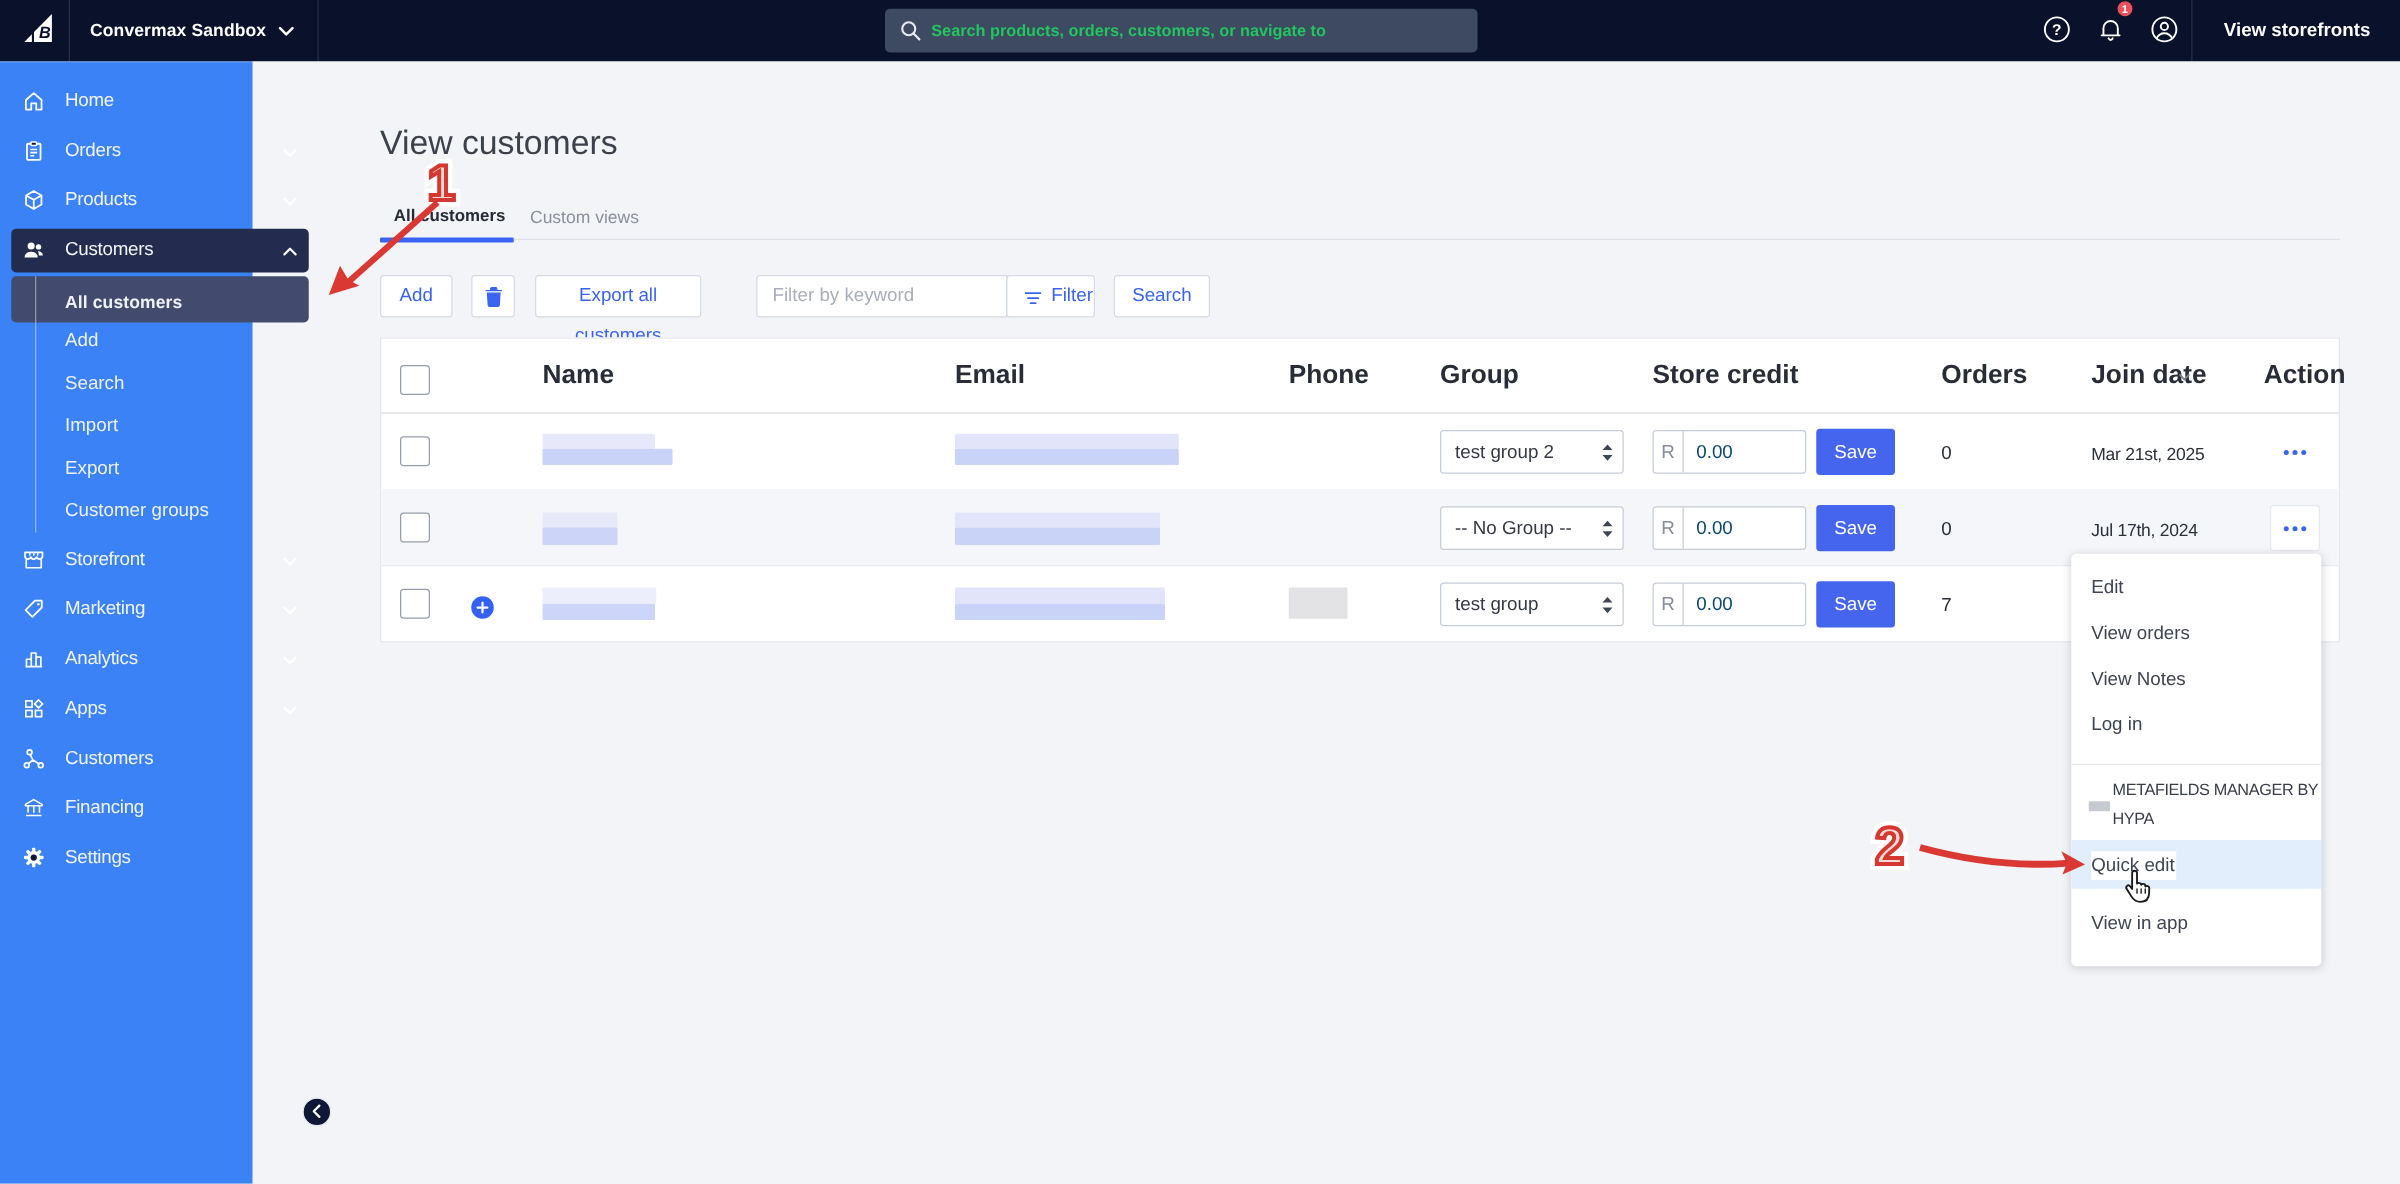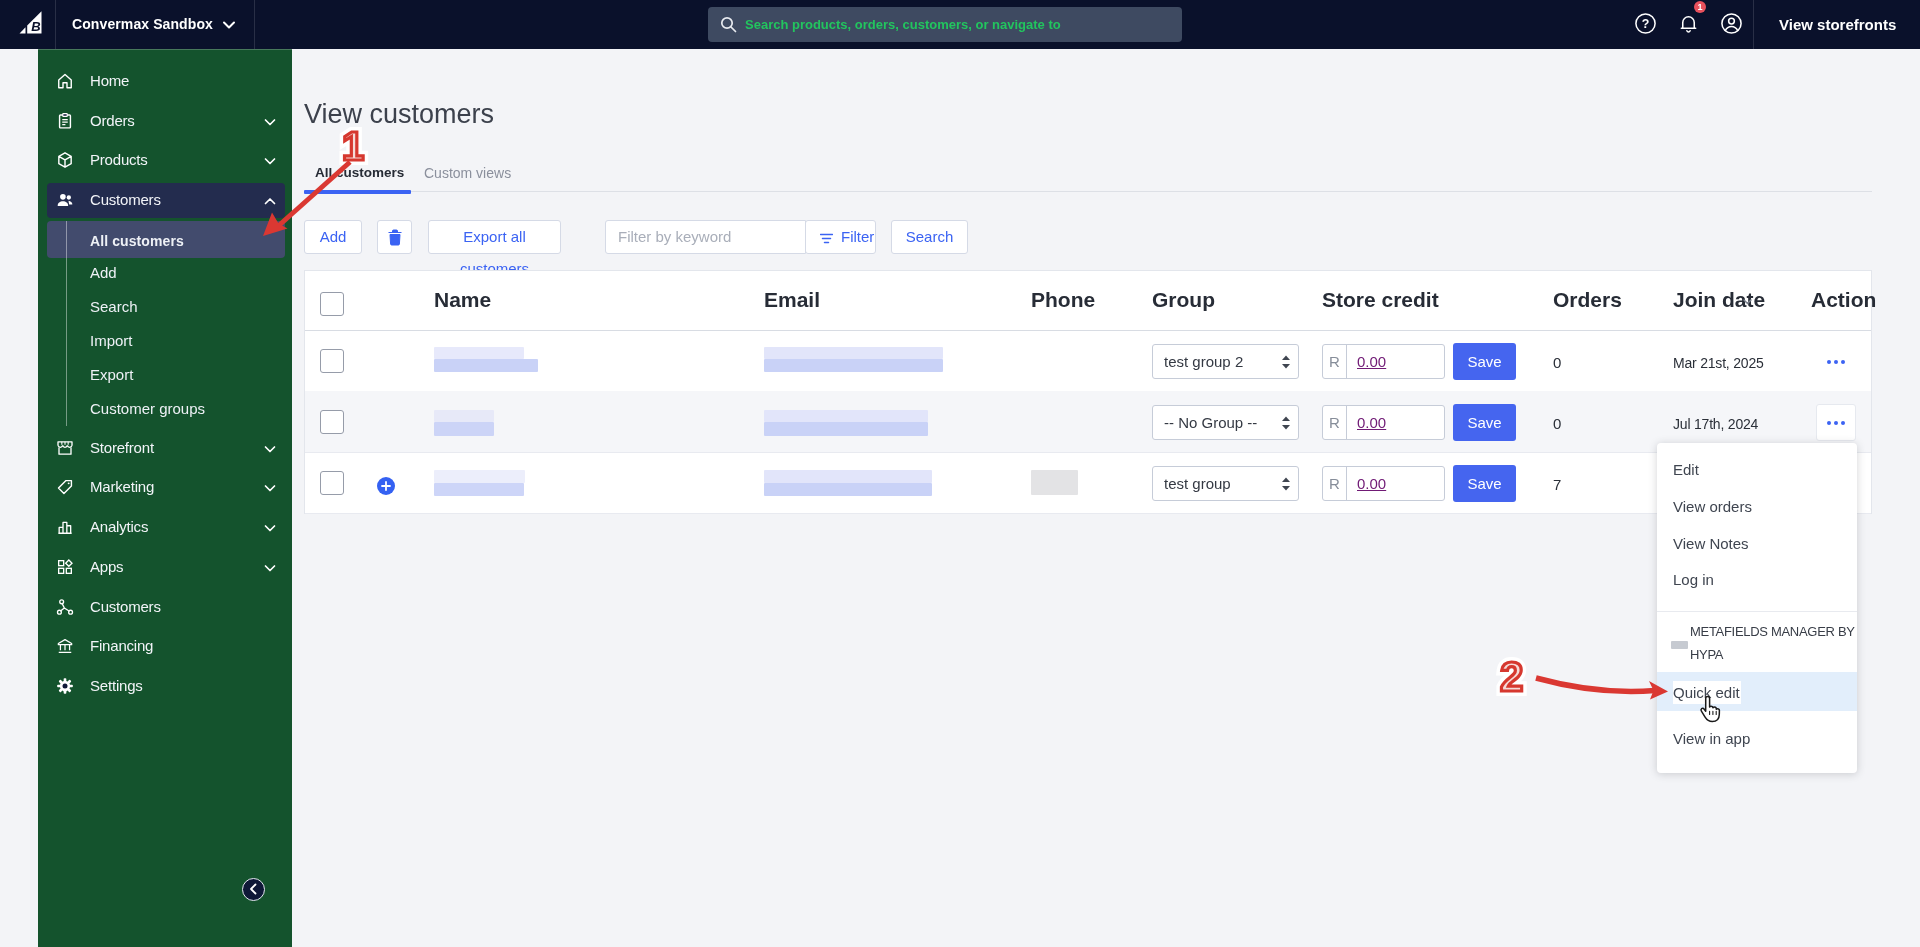--- a/index.html
+++ b/index.html
@@ -10,21 +10,21 @@
   
   #topbar { position:absolute; left:0; top:0; width:1920px; height:49px; background:#0a112b; z-index:30; }
   #topbar .vdiv { position:absolute; top:0; width:1px; height:49px; background:rgba(255,255,255,0.13); }
   #storename { position:absolute; left:72px; top:0; height:49px; line-height:49px; color:#fff; font-size:14px; font-weight:bold; letter-spacing:0.1px; }
   #searchbar { position:absolute; left:708px; top:7px; width:474px; height:35px; background:#3e4a61; border-radius:4px; }
   #searchbar .ph { position:absolute; left:37px; top:0; height:35px; line-height:35px; color:#22c55e; font-size:13px; font-weight:bold; letter-spacing:0; }
   #viewstorefronts { position:absolute; left:1779px; top:0; height:49px; line-height:49px; color:#fff; font-size:15px; font-weight:bold; }
   .badge { position:absolute; left:1694px; top:1px; width:12px; height:12px; background:#e8515d; border-radius:50%; color:#fff; font-size:9px; font-weight:bold; text-align:center; line-height:12px; z-index:2; }
 
   
-  #sidebar { position:absolute; left:0; top:49px; width:254px; height:898px; background:#14532d; z-index:25; border-top:1px solid rgba(255,255,255,0.22);margin-left:38px; }
+  #sidebar { position:absolute; left:0; top:49px; width:202px; height:898px; background:#3b82f6; z-index:25; border-top:1px solid rgba(255,255,255,0.22); }
   .navitem { position:absolute; left:0; width:254px; height:40px; color:#f2f4f8; }
   .navitem .ic { position:absolute; left:17px; top:10px; width:20px; height:20px; }
   .navitem .lb { position:absolute; left:52px; top:0; line-height:40px; font-size:15px; letter-spacing:-0.2px; }
   .navitem .ch { position:absolute; left:224px; top:13px; width:16px; height:16px; }
   .nav-active { position:absolute; left:9px; width:238px; border-radius:4px; background:#232c4e; }
   .subitem { position:absolute; left:52px; width:200px; height:34px; line-height:34px; color:#eef1f6; font-size:15px; }
   #subline { position:absolute; left:28px; top:171px; width:1px; height:205px; background:rgba(255,255,255,0.42); }
   #collapsebtn { position:absolute; left:242px; top:878px; width:23px; height:23px; border-radius:50%; background:#0f1837; border:1.5px solid #e4e8f0; z-index:40; }
 
   
@@ -40,21 +40,21 @@
   #card { position:absolute; left:304px; top:270px; width:1568px; height:244px; background:#fff; border:1px solid #e3e6ec; }
   .hlabel { position:absolute; top:270px; height:60px; line-height:60px; font-weight:bold; font-size:21px; color:#272c36; }
   #hdrborder { position:absolute; left:305px; top:330px; width:1566px; height:1px; background:#d8dce3; }
   .rowb { position:absolute; left:305px; width:1566px; height:1px; background:#e8eaf0; }
   #row2 { position:absolute; left:305px; top:391px; width:1566px; height:61px; background:#f5f6f9; }
   .cb { position:absolute; left:320px; width:24px; height:24px; background:#fff; border:1px solid #969ca9; border-radius:3px; }
   .blur { position:absolute; border-radius:1px; }
   .sel { position:absolute; left:1152px; width:147px; height:35px; background:#fff; border:1px solid #c6ccd8; border-radius:3px; font-size:15px; color:#343943; padding-left:11px; line-height:33px; }
   .credit { position:absolute; left:1322px; width:123px; height:35px; background:#fff; border:1px solid #c6ccd8; border-radius:3px; }
   .credit .r { position:absolute; left:0; top:0; width:24px; height:33px; border-right:1px solid #c6ccd8; color:#868d99; font-size:15px; text-align:center; line-height:33px; }
-  .credit .v { position:absolute; left:34px; top:0; height:33px; line-height:33px; font-size:15px; color:#701a75;text-decoration:underline; }
+  .credit .v { position:absolute; left:34px; top:0; height:33px; line-height:33px; font-size:15px; color:#0c4a6e; }
   .save { position:absolute; left:1453px; width:63px; height:37px; background:#4565ef; border-radius:3px; color:#fff; font-size:15px; text-align:center; line-height:37px; }
   .cell { position:absolute; font-size:15px; color:#2a2f38; }
   .dots { position:absolute; width:18px; height:4px; }
   .dots i { position:absolute; top:0; width:4px; height:4px; border-radius:50%; background:#3b63f3; }
   .dots i:nth-child(1){left:0} .dots i:nth-child(2){left:7px} .dots i:nth-child(3){left:14px}
 
   
   #menu { position:absolute; left:1657px; top:443px; width:200px; height:330px; background:#fff; border-radius:4px; box-shadow:0 1px 8px rgba(50,55,65,0.22); z-index:15; }
   .mi { position:absolute; left:16px; font-size:15px; color:#3f4550; }
   #menudiv { position:absolute; left:0px; top:168px; width:200px; height:1px; background:#e8eaef; }

